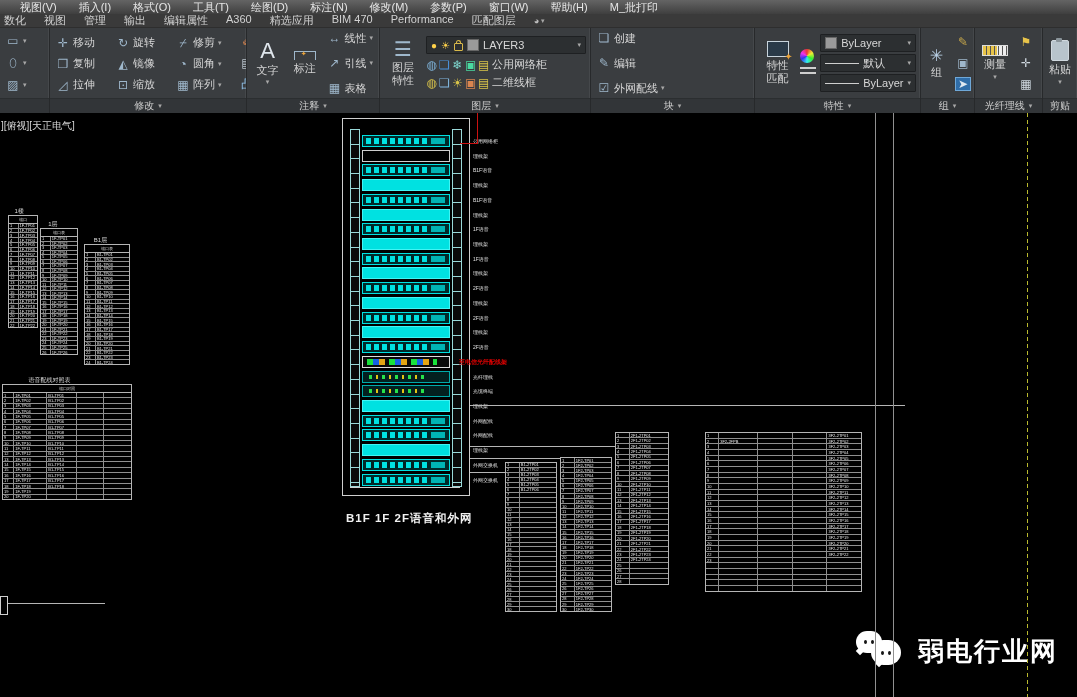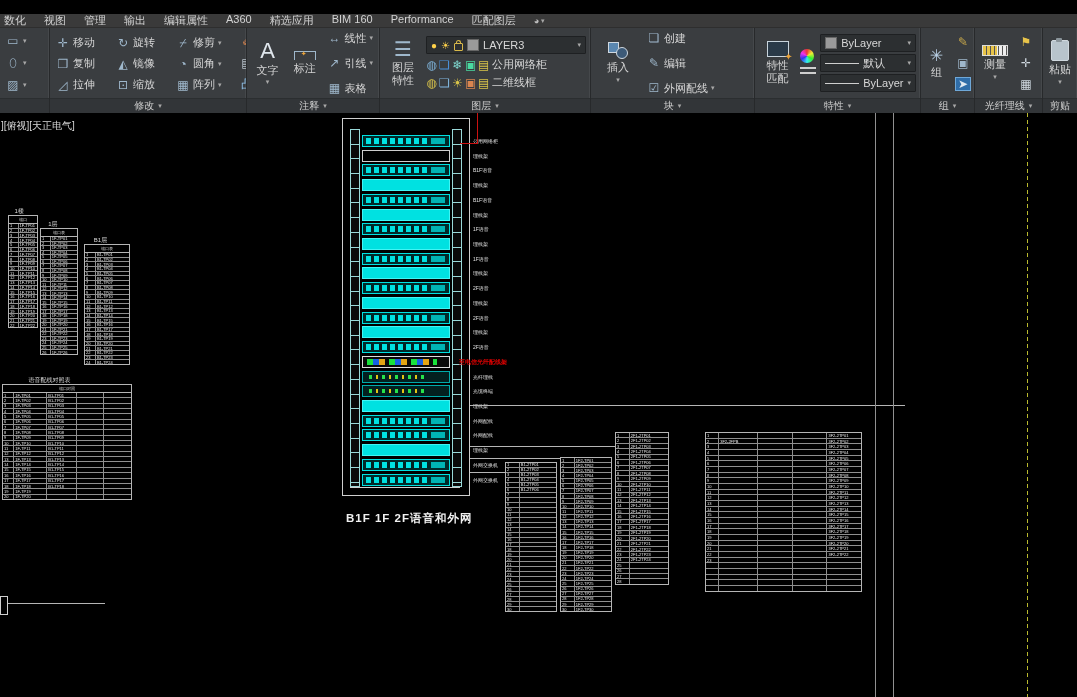--- a/index.html
+++ b/index.html
@@ -127,31 +127,44 @@
   .bubble .eye{width:3px;height:4px;background:#151515;border-radius:50%;}
   .tail{position:absolute;width:6px;height:6px;background:#fff;transform:rotate(45deg);}
   .t1{left:1px;top:17px;} .t2{left:20px;top:29px;}
   .wm-text{font-size:26px;color:#fff;font-weight:bold;letter-spacing:2px;white-space:nowrap;}
 </style>
 </head>
 <body>
 
 <div id="app">
 
+  <div id="menubar">
+      <span class="mitem">视图(V)</span>
+      <span class="mitem">插入(I)</span>
+      <span class="mitem">格式(O)</span>
+      <span class="mitem">工具(T)</span>
+      <span class="mitem">绘图(D)</span>
+      <span class="mitem">标注(N)</span>
+      <span class="mitem">修改(M)</span>
+      <span class="mitem">参数(P)</span>
+      <span class="mitem">窗口(W)</span>
+      <span class="mitem">帮助(H)</span>
+      <span class="mitem">M_批打印</span>
+    </div>
 
   <div id="tabbar">
     <span id="tabitems" style="display:flex;gap:18px;">
         <span class="titem">数化</span>
         <span class="titem">视图</span>
         <span class="titem">管理</span>
         <span class="titem">输出</span>
         <span class="titem">编辑属性</span>
         <span class="titem">A360</span>
         <span class="titem">精选应用</span>
-        <span class="titem">BIM 160</span>
+        <span class="titem">BIM 470</span>
         <span class="titem">Performance</span>
         <span class="titem">匹配图层</span>
       </span>
     <span class="tab-extra">
       <span>◕</span>
       <span class="dd">▾</span>
     </span>
   </div>
 
   <div id="ribbon">
@@ -309,25 +322,20 @@
         </div>
       </div>
       <div class="p-label">
         <span>图层</span>
           <span class="dd">▾</span>
       </div>
     </div>
 
     <div class="panel" style="width:164px">
       <div class="p-body">
-        <div class="tool big">
-          <span class="ins-icon"></span>
-          <span class="bigtxt">插入</span>
-          <span class="dd">▾</span>
-        </div>
         <div class="minicol">
             <div class="tool">
               <span class="ticon">❏</span>
               <span class="tlabel">创建</span>
             </div>
             <div class="tool">
               <span class="ticon">✎</span>
               <span class="tlabel">编辑</span>
             </div>
             <div class="tool">
@@ -445,20 +453,35 @@
     <div class="vplabel">][俯视][天正电气]</div>
 
     <div class="rack-outer"></div>
     <div class="rail l"></div>
     <div class="rail r"></div>
     <div class="rack-innerbottom"></div>
 
     <div class="red-note">至电信光纤配线架</div>
     <div class="rack-caption">B1F 1F 2F语音和外网</div>
 
+    <div id="watermark">
+      <div class="wx-icon">
+        <div class="tail t1"></div>
+          <div class="tail t2"></div>
+        <div class="bubble b1">
+            <span class="eye"></span>
+            <span class="eye"></span>
+          </div>
+        <div class="bubble b2">
+            <span class="eye"></span>
+            <span class="eye"></span>
+          </div>
+      </div>
+      <div class="wm-text">弱电行业网</div>
+    </div>
   <div class="unit u-panel" style="top: 22px;"></div>
       <div class="u-label" style="top: 25px;">公用网络柜</div>
       <div class="unit u-thin" style="top: 36.72px;"></div>
       <div class="u-label" style="top: 39.72px;">理线架</div>
       <div class="unit u-panel" style="top: 51.44px;"></div>
       <div class="u-label" style="top: 54.44px;">B1F语音</div>
       <div class="unit u-solid" style="top: 66.16px;"></div>
       <div class="u-label" style="top: 69.16px;">理线架</div>
       <div class="unit u-panel" style="top: 80.88px;"></div>
       <div class="u-label" style="top: 83.88px;">B1F语音</div>

